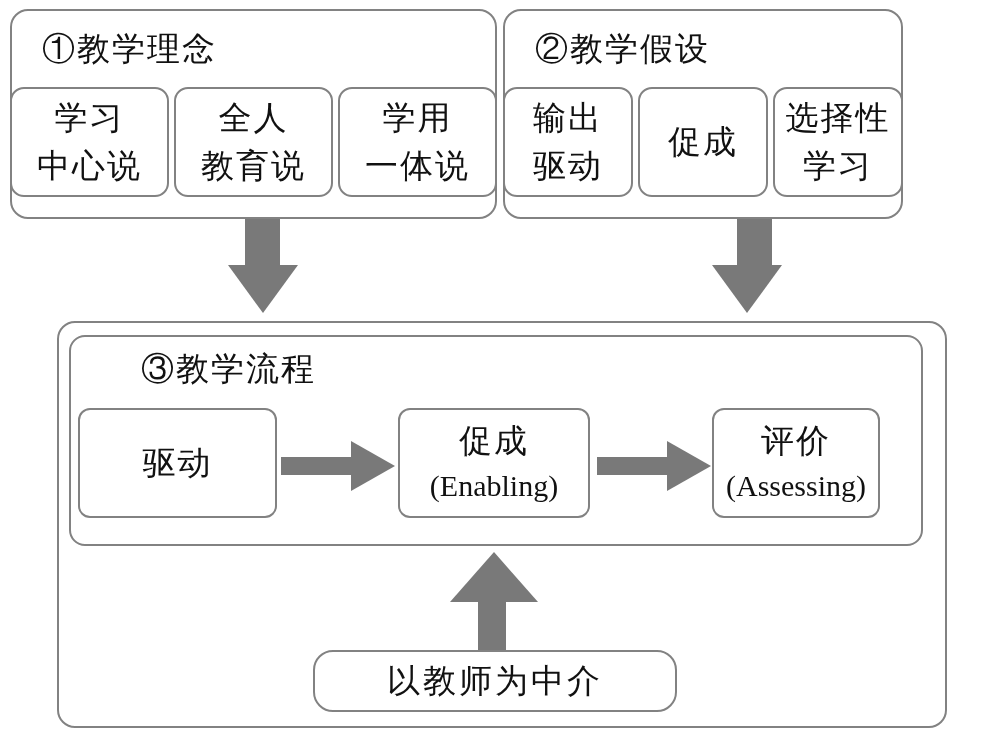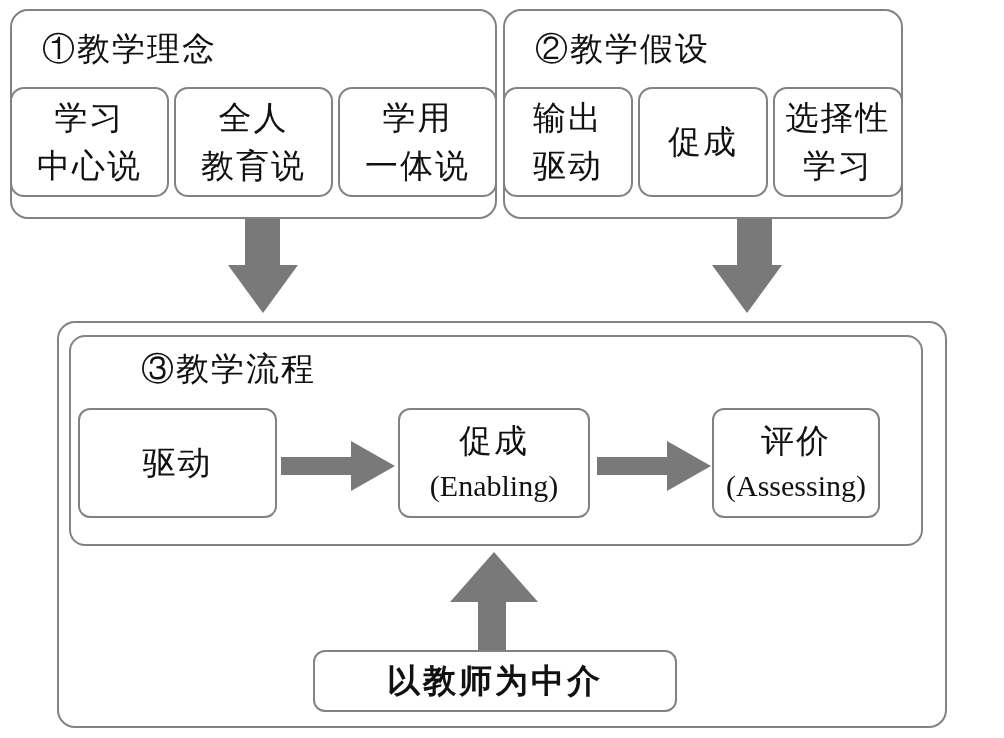--- a/index.html
+++ b/index.html
@@ -68,27 +68,26 @@
     border-radius: 12px;
     display: flex;
     flex-direction: column;
     align-items: center;
     justify-content: center;
     text-align: center;
   }
   .process-zh { font-size: 33px; line-height: 46px; letter-spacing: 2px; }
   .process-en { font-size: 30px; line-height: 44px; }
   .mediator-box {
-    border-radius: 12px;
+    border-radius: 20px;
     display: flex;
     align-items: center;
     justify-content: center;
     font-size: 33px;
     letter-spacing: 3px;
-    font-weight: bold;
   }
   .arrow-part { position: absolute; }
   .stem { background: #797979; }
   .tri { width: 0; height: 0; }
   .tri-down { border-left: 35px solid transparent; border-right: 35px solid transparent; border-top: 48px solid #797979; }
   .tri-right { border-top: 25px solid transparent; border-bottom: 25px solid transparent; border-left: 44px solid #797979; }
   .tri-up { border-left: 44px solid transparent; border-right: 44px solid transparent; border-bottom: 50px solid #797979; }
 </style>
 </head>
 <body>

